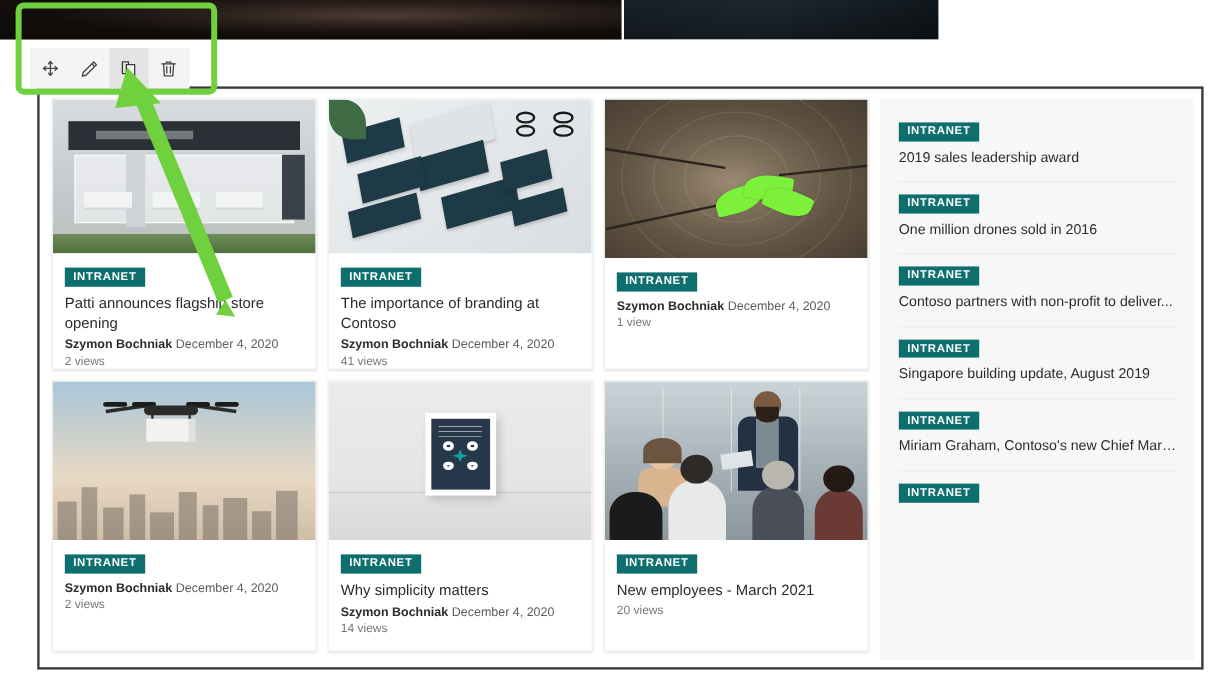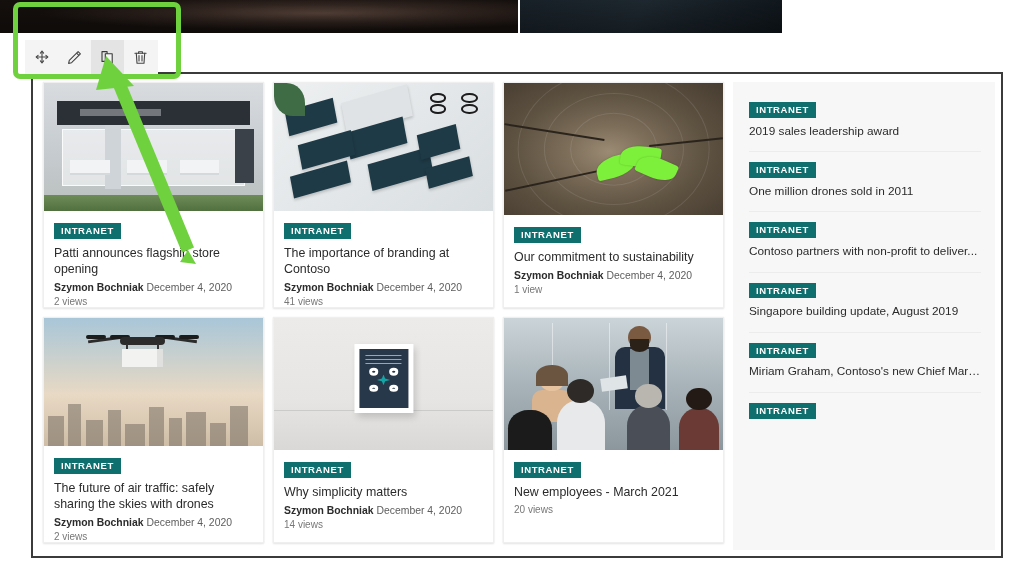--- a/index.html
+++ b/index.html
@@ -357,21 +357,20 @@
               <div class="crack c2"></div>
               <div class="crack c3"></div>
             <div class="sprout">
                 <b></b>
                 <b></b>
                 <b></b>
               </div>
           </div>
           <div class="card-info">
             <span class="badge">INTRANET</span>
-            <div class="card-title">Our commitment to sustainability</div>
             <div class="card-meta">
               <span class="card-author">Szymon Bochniak</span><span class="card-date">December 4, 2020</span>
             </div>
             <div class="card-views">1 view</div>
           </div>
         </div>
 
         <div class="news-card">
           <div class="card-thumb th-city">
             <div class="sky"></div>
@@ -395,21 +394,20 @@
               <div class="rotor c"></div>
                 <div class="rotor d"></div>
               <div class="body"></div>
               <div class="str s1"></div>
                 <div class="str s2"></div>
               <div class="box"></div>
             </div>
           </div>
           <div class="card-info">
             <span class="badge">INTRANET</span>
-            <div class="card-title">The future of air traffic: safely sharing the skies with drones</div>
             <div class="card-meta">
               <span class="card-author">Szymon Bochniak</span><span class="card-date">December 4, 2020</span>
             </div>
             <div class="card-views">2 views</div>
           </div>
         </div>
 
         <div class="news-card">
           <div class="card-thumb th-poster">
             <div class="shelf"></div>
@@ -468,21 +466,21 @@
 
       </div>
 
       <div class="side-col">
         <div class="side-item">
           <span class="badge">INTRANET</span>
           <div class="side-title">2019 sales leadership award</div>
         </div>
         <div class="side-item">
           <span class="badge">INTRANET</span>
-          <div class="side-title">One million drones sold in 2011</div>
+          <div class="side-title">One million drones sold in 2016</div>
         </div>
         <div class="side-item">
           <span class="badge">INTRANET</span>
           <div class="side-title">Contoso partners with non-profit to deliver...</div>
         </div>
         <div class="side-item">
           <span class="badge">INTRANET</span>
           <div class="side-title">Singapore building update, August 2019</div>
         </div>
         <div class="side-item">

